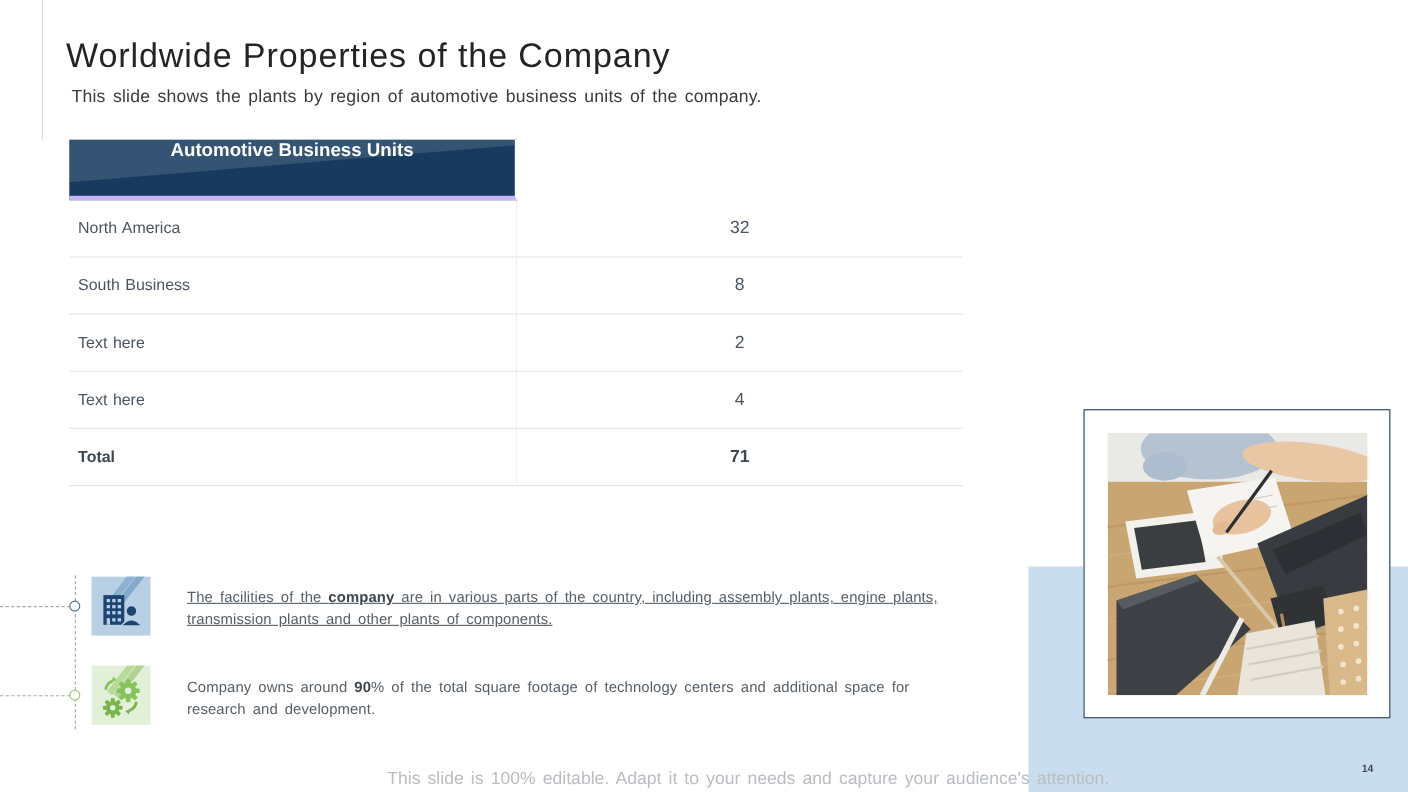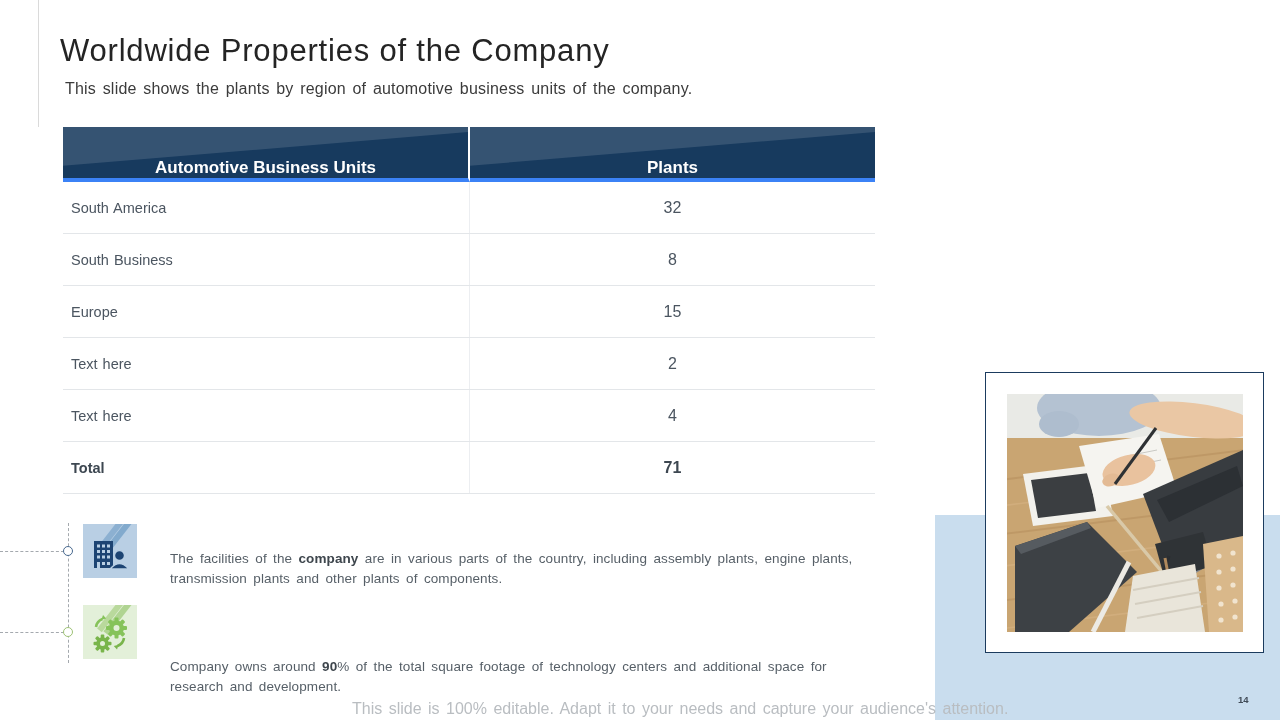--- a/index.html
+++ b/index.html
@@ -17,22 +17,22 @@
   .subtitle {
     position:absolute; left:65px; top:80px; font-size:16px; color:#3b3b3b;
     word-spacing:2px; letter-spacing:0.2px;
   }
 
   
   .table { position:absolute; left:63px; top:127px; width:812px; }
   .thead { display:flex; height:55px; }
   .hdr-cell {
     position:relative; background:#173a5e; color:#ffffff; font-weight:700;
-    font-size:17px; display:flex; align-items:flex-end; justify-content:center;
-    border-bottom:4px solid #3b82f6; overflow:hidden;
+    font-size:17px; display:flex; align-items:flex-start; justify-content:center;
+    border-bottom:4px solid #c4b5fd; overflow:hidden;
   }
   .hdr-cell::after {
     content:""; position:absolute; inset:0; background:rgba(255,255,255,0.13);
     clip-path:polygon(0 0, 100% 0, 100% 10%, 0 76%);
   }
   .hdr-cell .hdr-label { position:relative; z-index:2; }
   .hdr-left { width:407px; border-right:2px solid #ffffff; }
   .hdr-right { flex:1; }
   .trow { display:flex; height:52px; border-bottom:1px solid #e3e6e9; }
   .tcell-label {
@@ -59,22 +59,22 @@
   .node-2 { top:627px; border-color:#9dc274; }
 
   
   .note-icon { position:absolute; left:83px; width:54px; height:54px; }
   .note-icon-1 { top:524px; }
   .note-icon-2 { top:605px; }
   .note-text {
     position:absolute; left:170px; width:684px; font-size:13.5px; color:#565f67;
     line-height:19.5px; word-spacing:2.5px; letter-spacing:0.1px;
   }
-  .note-text-1 { top:549px; }
-  .note-text-2 { top:615px;margin-top:42px; }
+  .note-text-1 { top:533px;text-decoration:underline; }
+  .note-text-2 { top:615px; }
   .note-text b { color:#3e464d; }
 
   
   .blue-panel { position:absolute; left:935px; top:515px; width:345px; height:205px; background:#c9ddee; }
   .photo-frame {
     position:absolute; left:985px; top:372px; width:279px; height:281px;
     background:#ffffff; border:1px solid #1b3b5e;
   }
   .photo { position:absolute; left:21px; top:21px; width:236px; height:238px; }
   .photo svg { filter:blur(0.6px); }
@@ -96,36 +96,29 @@
   <div class="left-rule"></div>
 
   <h1 class="title">Worldwide Properties of the Company</h1>
   <div class="subtitle">This slide shows the plants by region of automotive business units of the company.</div>
 
   <div class="table">
     <div class="thead">
       <div class="hdr-cell hdr-left">
         <span class="hdr-label">Automotive Business Units</span>
       </div>
-      <div class="hdr-cell hdr-right">
-        <span class="hdr-label">Plants</span>
-      </div>
     </div>
     <div>
       <div class="trow">
-        <div class="tcell-label">South America</div>
+        <div class="tcell-label">North America</div>
         <div class="tcell-value">32</div>
       </div>
       <div class="trow">
         <div class="tcell-label">South Business</div>
         <div class="tcell-value">8</div>
-      </div>
-      <div class="trow">
-        <div class="tcell-label">Europe</div>
-        <div class="tcell-value">15</div>
       </div>
       <div class="trow">
         <div class="tcell-label">Text here</div>
         <div class="tcell-value">2</div>
       </div>
       <div class="trow">
         <div class="tcell-label">Text here</div>
         <div class="tcell-value">4</div>
       </div>
       <div class="trow total-row">

